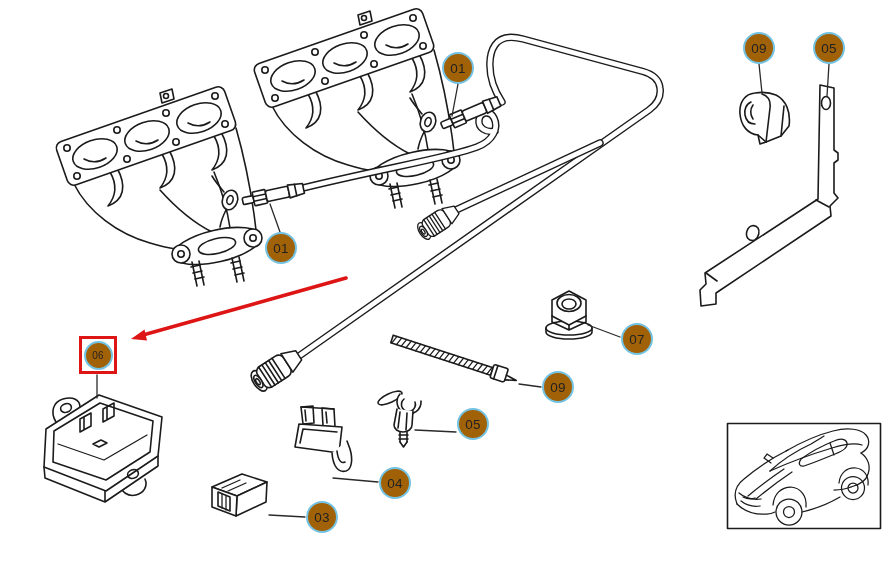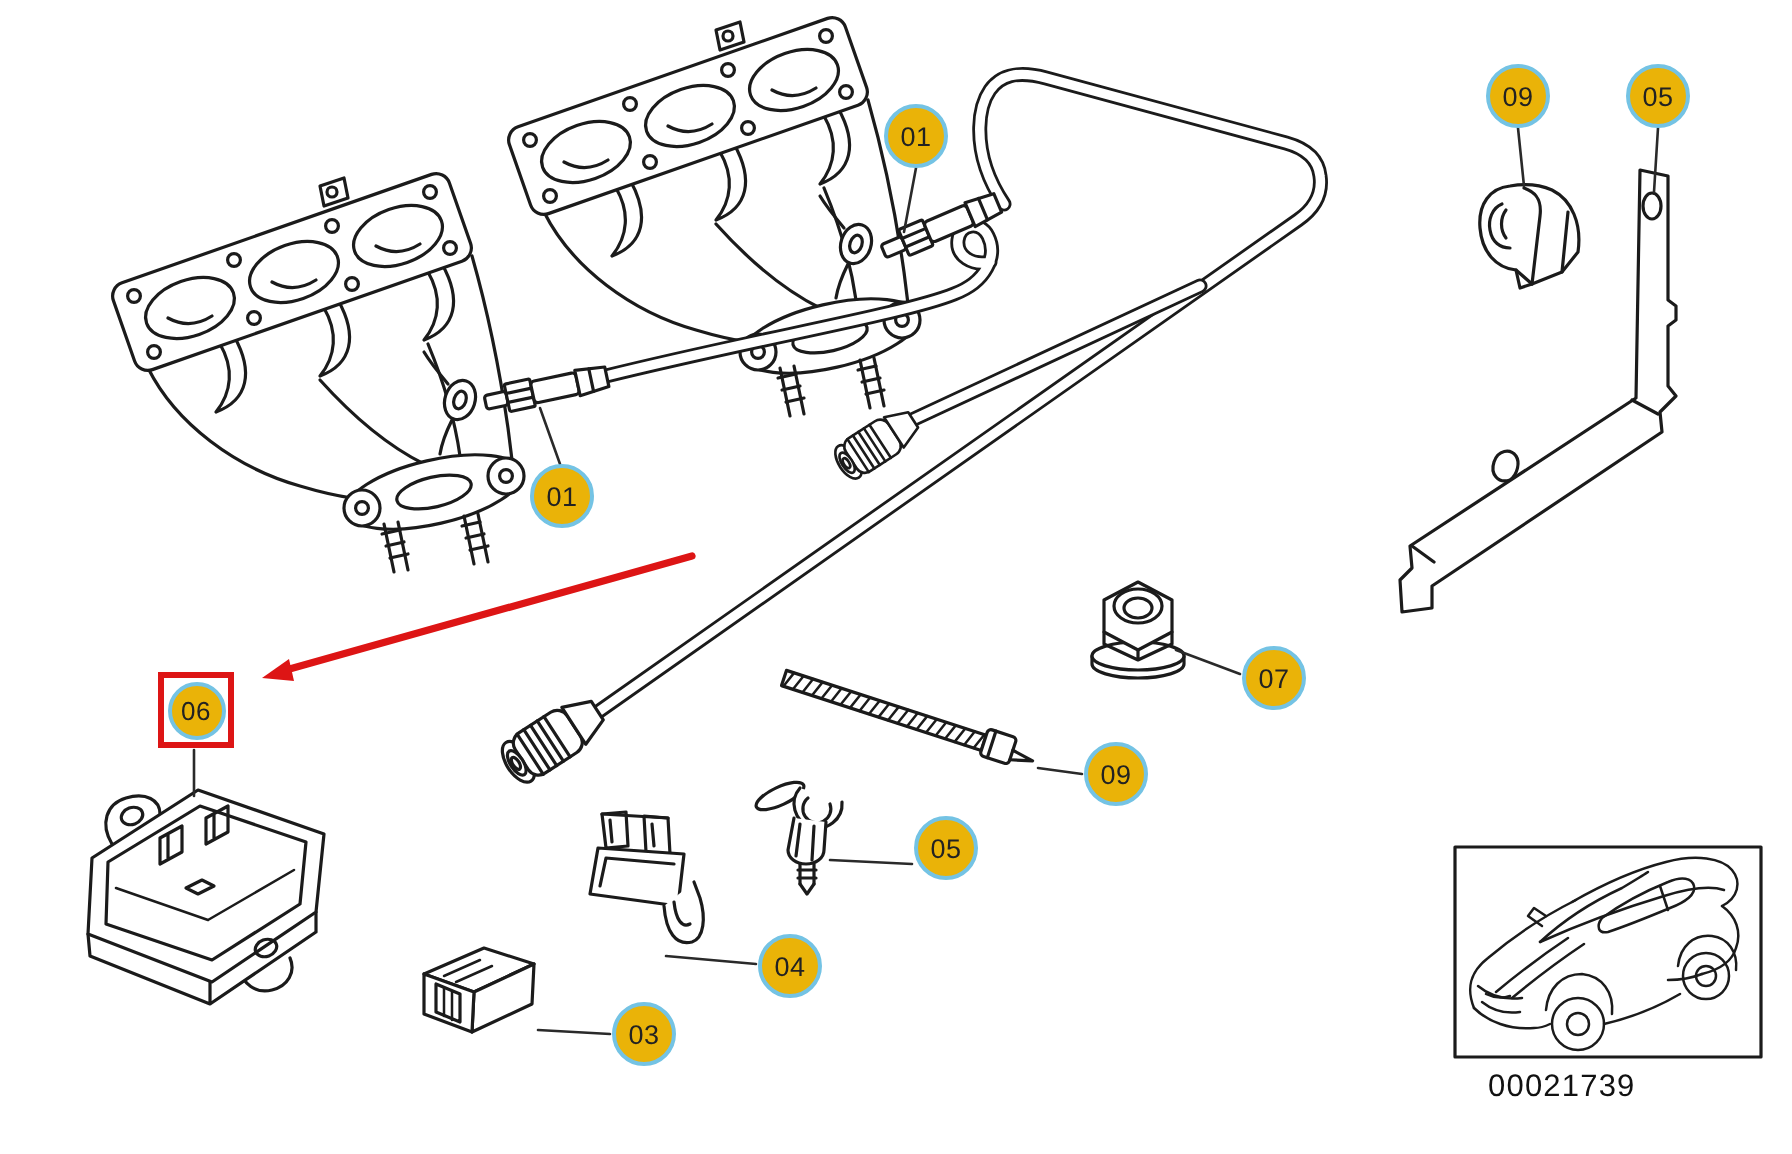--- a/index.html
+++ b/index.html
@@ -1,26 +1,26 @@
 <!DOCTYPE html>
 <html><head>
 <meta charset="utf-8">
 <style>
   html,body{margin:0;padding:0;background:#fff;}
   #stage{position:relative;width:896px;height:577px;background:#fff;overflow:hidden;
          font-family:"Liberation Sans", sans-serif;}
   #art{position:absolute;left:0;top:0;z-index:1;}
   .callout{position:absolute;z-index:3;width:32px;height:32px;border-radius:50%;
-           border:2.5px solid #74c3e4;background:#eab308;box-sizing:border-box;
+           border:2.5px solid #74c3e4;background:#a16207;box-sizing:border-box;
            display:flex;align-items:center;justify-content:center;
            font-size:13.5px;color:#222;letter-spacing:.3px;cursor:pointer;}
   .highlight-box{position:absolute;z-index:3;left:79px;top:336px;width:38px;height:38px;
            border:3.5px solid #dd1515;box-sizing:border-box;
            display:flex;align-items:center;justify-content:center;}
-  .highlight-box .callout{position:static;width:29px;height:29px;border-width:2.4px;font-size:13px;}
+  .highlight-box .callout{position:static;width:29px;height:29px;border-width:2.4px;font-size:10px;}
   #img-number{position:absolute;z-index:2;left:744px;top:535px;width:140px;
            font-size:15.5px;letter-spacing:.6px;color:#111;}
   .c-out{stroke:#1b1b1b;stroke-width:7.5;fill:none;}
   .c-in{stroke:#ffffff;stroke-width:4.7;fill:none;}
   .thin{stroke-width:1.25;}
   .leader{stroke:#2a2a2a;stroke-width:1.3;}
 </style>
 </head>
 <body>
 
@@ -241,15 +241,14 @@
 <div class="callout" style="left:621px;top:323px">07</div>
 <div class="callout" style="left:542px;top:371px">09</div>
 <div class="callout" style="left:457px;top:408px">05</div>
 <div class="callout" style="left:379px;top:467px">04</div>
 <div class="callout" style="left:306px;top:501px">03</div>
 
 <div class="highlight-box">
   <div class="callout">06</div>
 </div>
 
-<div id="img-number">00021739</div>
 
 </div>
 
 </body></html>

